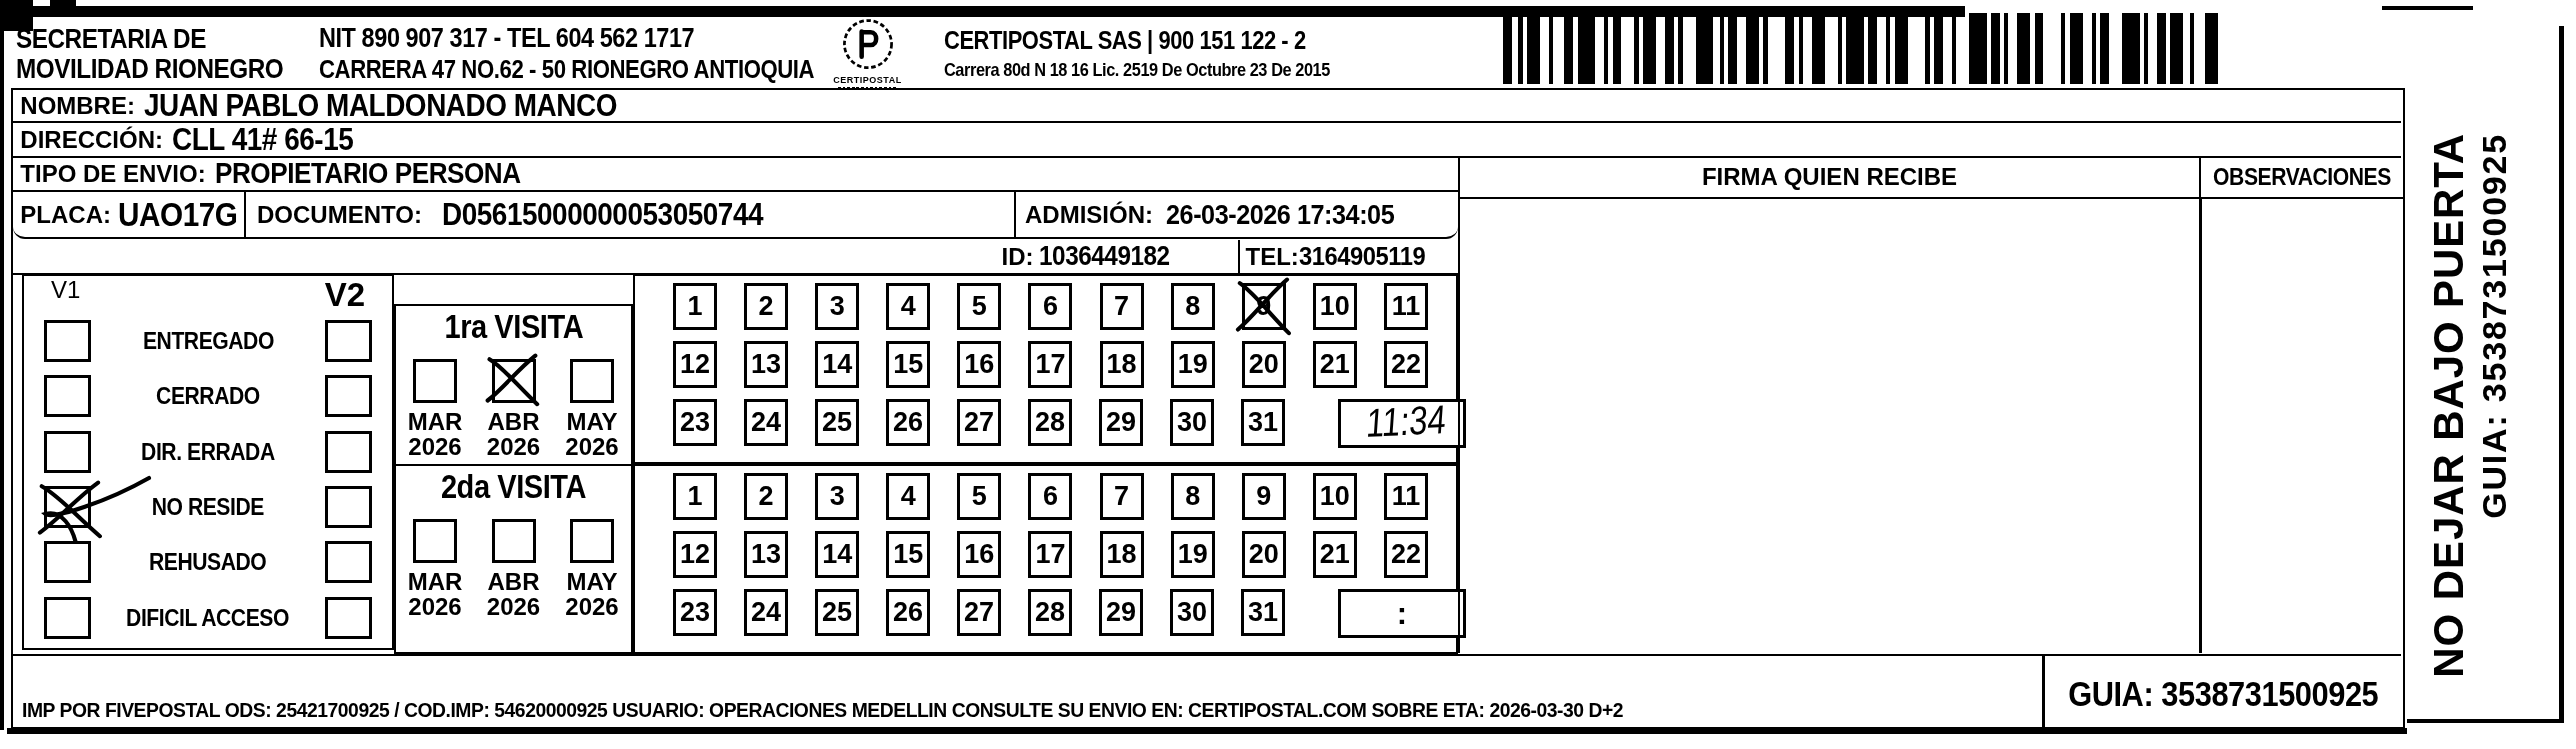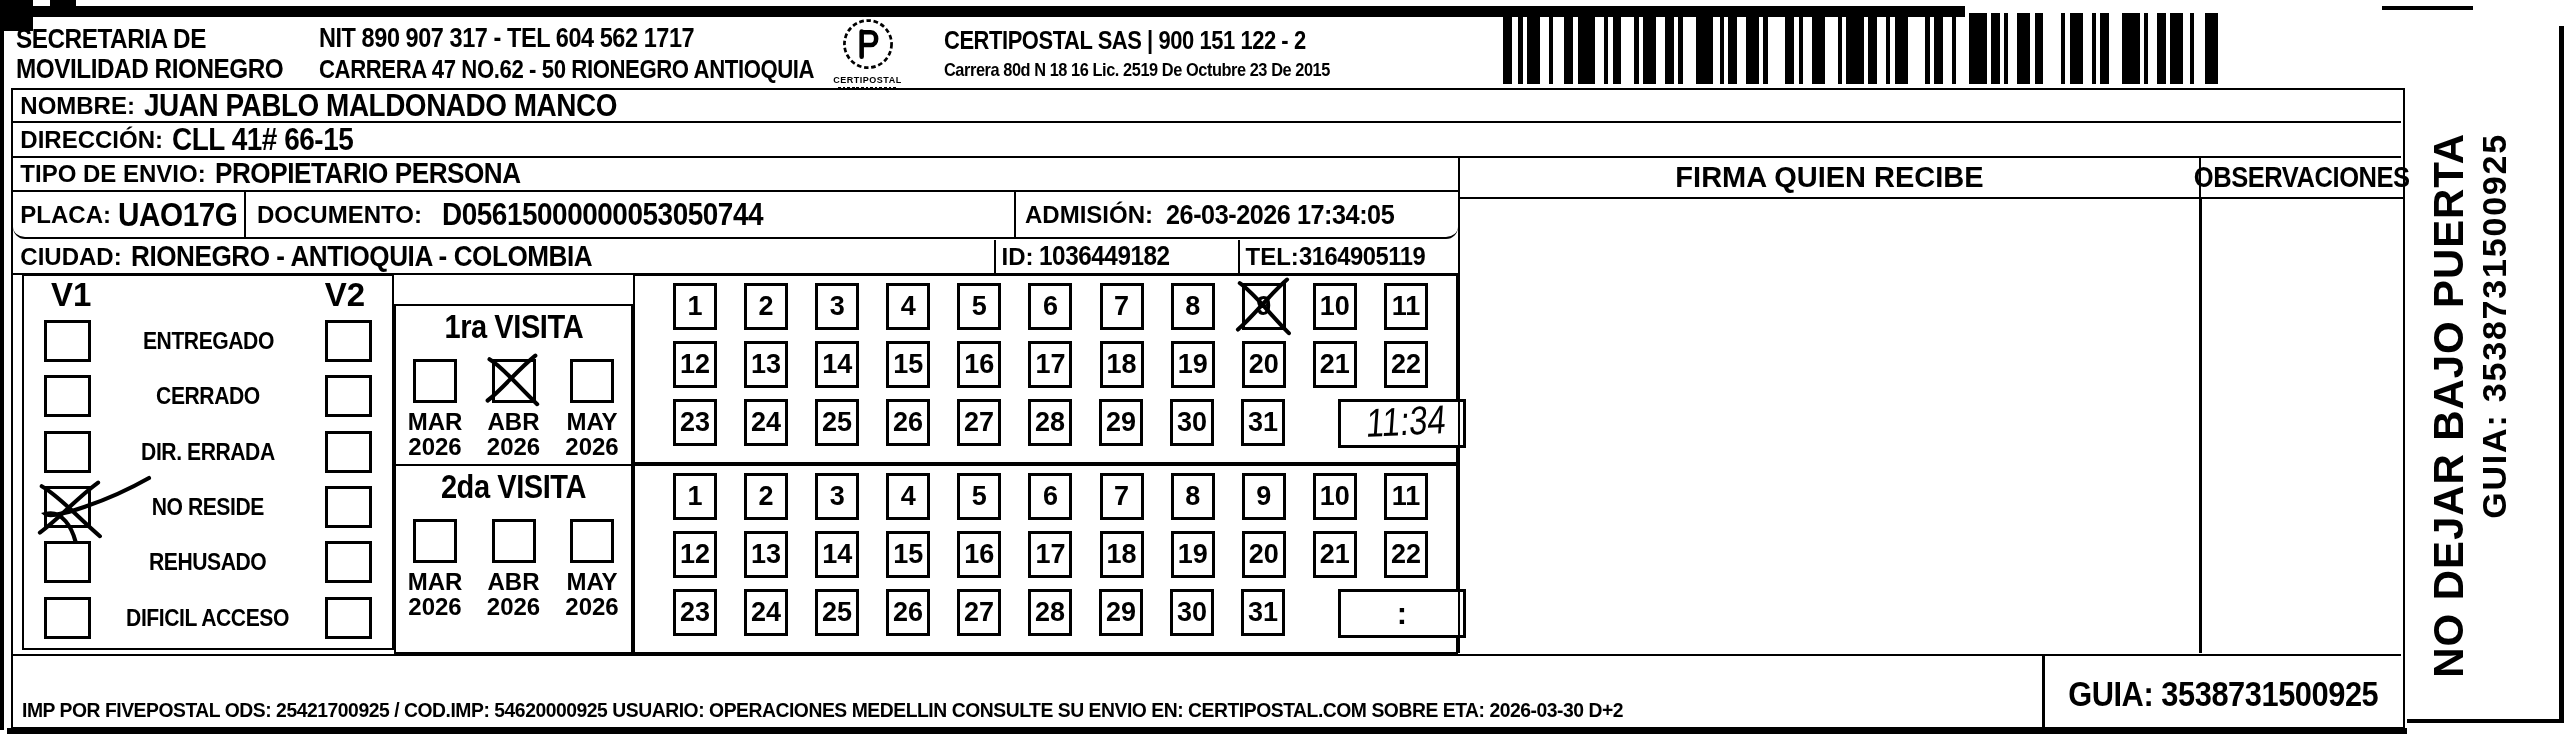--- a/index.html
+++ b/index.html
@@ -25,21 +25,21 @@
   .month-box{width:44px;height:44px;border:3.6px solid #000;box-sizing:border-box;position:relative;background:#fff;}
   .month-lbl{font-weight:700;font-size:24px;line-height:24.6px;text-align:center;margin-top:7.3px;white-space:nowrap;}
   .cal-panel{padding:7.3px 0 0 0;}
   .cal-row{display:flex;justify-content:space-between;margin:0 0 11px 38px;width:755px;}
   .cal-row3{display:flex;gap:27px;margin-left:38px;width:793px;}
   .day-box{width:44px;height:47px;border:3.6px solid #000;box-sizing:border-box;display:flex;align-items:center;justify-content:center;font-weight:700;font-size:27px;position:relative;flex:none;background:#fff;}
   .time-box{width:128px;height:49px;border:3.6px solid #000;box-sizing:border-box;margin-left:auto;position:relative;display:flex;align-items:center;justify-content:center;background:#fff;}
   .handwrit{font-size:40px;font-weight:400;transform:rotate(-3deg) skewX(-7deg) scaleX(.82) translate(5.5px,-1.8px);white-space:nowrap;}
   .printed-colon{font-size:31px;font-weight:700;}
   .xmark{position:absolute;overflow:visible;pointer-events:none;}
-  .head-cell{position:absolute;box-sizing:border-box;border-bottom:2.7px solid #000;display:flex;align-items:center;justify-content:center;font-weight:700;font-size:29px;}
+  .head-cell{position:absolute;box-sizing:border-box;border-bottom:2.7px solid #000;display:flex;align-items:center;justify-content:center;font-weight:700;font-size:24px;}
   .footer-line{position:absolute;font-weight:700;white-space:nowrap;}
   .side-note{position:absolute;left:2184px;top:374px;width:584px;height:102px;transform:rotate(-90deg);text-align:right;}
   .side-note .l1{font-weight:800;font-size:42px;letter-spacing:0.9px;white-space:nowrap;}
   .side-note .l2{font-weight:700;font-size:34px;letter-spacing:1.8px;white-space:nowrap;margin-top:1.8px;}
   .barcode{position:absolute;left:1503px;top:12.8px;width:715px;height:71px;display:flex;align-items:stretch;overflow:hidden;}
   .bar{background:#000;height:100%;flex:none;}
 </style>
 </head>
 <body>
 
@@ -148,36 +148,32 @@
         <span class="lbl">DOCUMENTO:</span>
         <span class="val" style="margin-left:20px;"><span class="cond">D05615000000053050744</span></span>
       </div>
       <div class="cell" style="left:1003px;width:442px;padding-left:9px;">
         <span class="lbl">ADMISIÓN:</span>
         <span class="val" style="margin-left:12.8px;font-size:28px;"><span class="cond">26-03-2026 17:34:05</span></span>
       </div>
     </div>
 
     <div class="abs" style="left:0;top:150px;width:1445px;height:35px;box-sizing:border-box;border-bottom:2.7px solid #000;">
-      <div class="cell" style="left:0;width:983px;border-right:2.7px solid #000;padding-left:7.3px;">
-        <span class="lbl">CIUDAD:</span>
-        <span class="val" style="margin-left:9px;font-size:29px;"><span class="cond">RIONEGRO - ANTIOQUIA - COLOMBIA</span></span>
-      </div>
       <div class="cell" style="left:983px;width:244px;border-right:2.7px solid #000;padding-left:5.5px;">
         <span class="lbl">ID:</span>
         <span class="val" style="margin-left:5.5px;font-size:27px;"><span class="cond">1036449182</span></span>
       </div>
       <div class="cell" style="left:1227px;width:218px;padding-left:5.5px;">
         <span class="lbl">TEL:</span>
         <span class="val" style="font-size:26.4px;"><span class="cond">3164905119</span></span>
       </div>
     </div>
 
     <div class="panel" style="left:9px;top:184px;width:372px;height:376px;">
-      <div class="abs" style="left:27px;top:0;font-weight:700;font-size:33px;">V1</div>
+      <div class="abs" style="left:27px;top:0;font-weight:400;font-size:24px;">V1</div>
       <div class="abs" style="right:27px;top:0;font-weight:700;font-size:33px;">V2</div>
       <div class="status-rows">
           <div class="status-row">
             <div class="chkbox"></div>
             <div class="status-lbl"><span class="condc">ENTREGADO</span></div>
             <div class="chkbox"></div>
           </div>
           <div class="status-row">
             <div class="chkbox"></div>
             <div class="status-lbl"><span class="condc">CERRADO</span></div>

